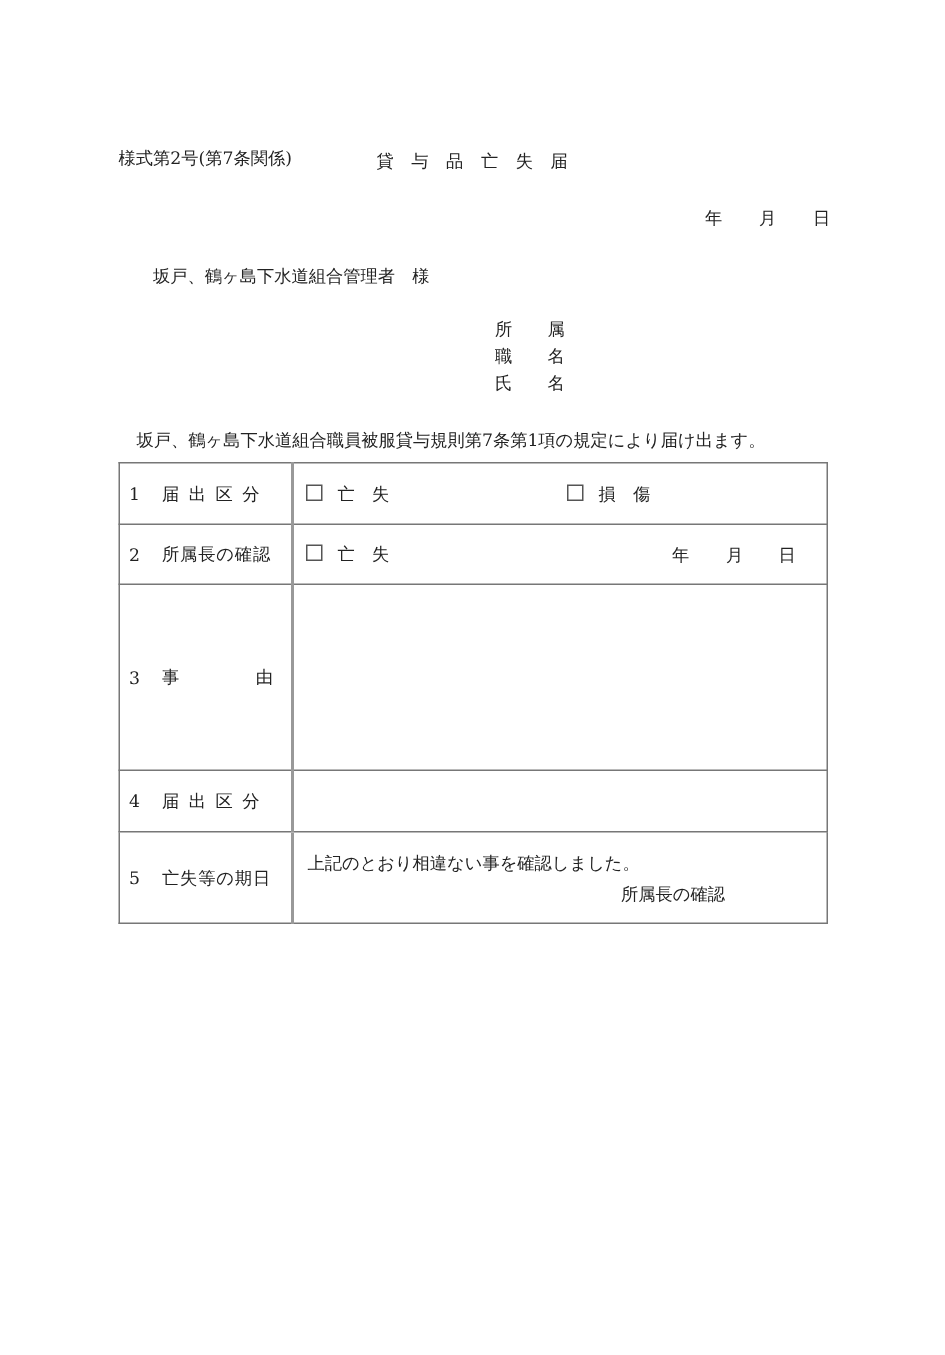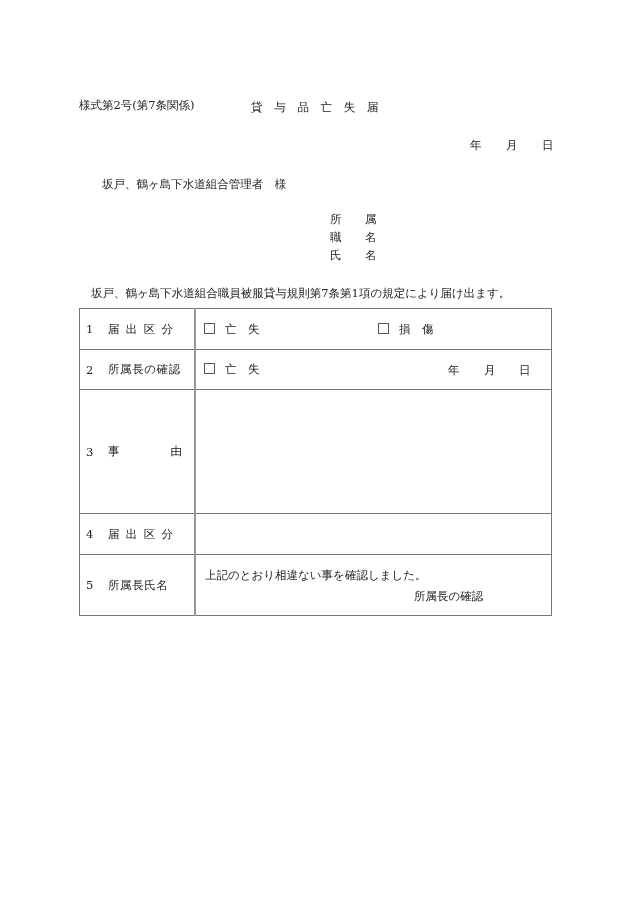--- a/index.html
+++ b/index.html
@@ -103,21 +103,21 @@
         <span class="num">4</span>
         <span class="lbl-text lbl-spread">届出区分</span>
       </div>
     </td>
     <td></td>
   </tr>
   <tr style="height:61px;">
     <td class="label">
       <div class="lbl-wrap">
         <span class="num">5</span>
-        <span class="lbl-text" style="letter-spacing:0.05em;">所属長氏名</span>
+        <span class="lbl-text" style="letter-spacing:0.05em;">亡失等の期日</span>
       </div>
     </td>
     <td>
       <span style="position:absolute; left:9px; top:13px;font-family:Liberation Serif, serif;">上記のとおり相違ない事を確認しました。</span>
       <span style="position:absolute; left:218px; top:34px;">所属長の確認</span>
     </td>
   </tr>
 </tbody>
   </table>
 

